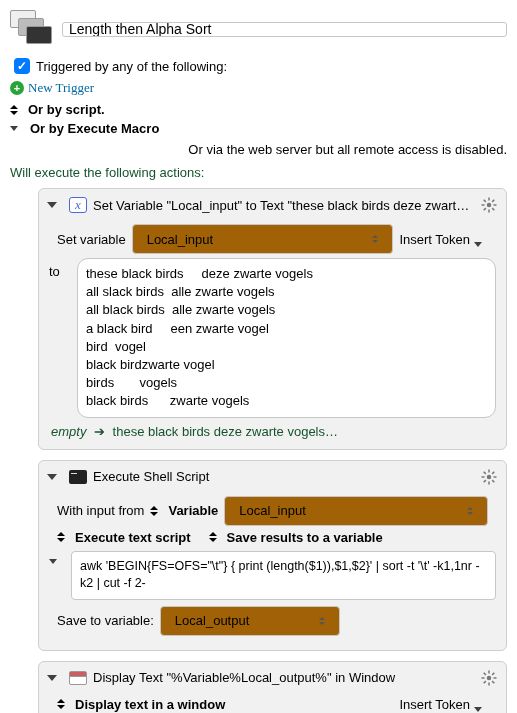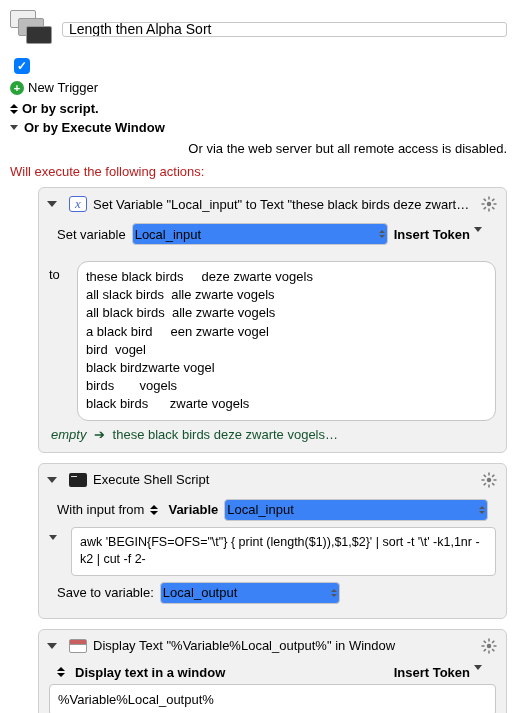--- a/index.html
+++ b/index.html
@@ -26,39 +26,39 @@
   }
   .trigger-row { display: flex; align-items: center; gap: 6px; margin: 10px 0 6px 4px; }
   .cbx { width: 16px; height: 16px; background: #007aff; border-radius: 4px; display: inline-flex; align-items: center; justify-content: center; }
   .cbx::after { content: "✓"; color: #fff; font-size: 12px; font-weight: bold; }
   .indent { margin-left: 26px; }
   .new-row { display: flex; align-items: center; gap: 4px; margin: 6px 0; }
   .plus-icon {
     width: 14px; height: 14px; border-radius: 50%; background: #2aa43a;
     display: inline-flex; align-items: center; justify-content: center; color: #fff; font-size: 11px; font-weight: bold;
   }
-  .grey-link { color: #000000; }
+  .grey-link { color: #0369a1; font-family: Liberation Serif, serif; }
   .caret-updn::before {
     width: 0; height: 0; border: none;
   }
   .caret-updn { display: inline-flex; flex-direction: column; justify-content: center; margin-right: 4px; }
   .caret-updn .up, .caret-updn .dn {
     width: 0; height: 0; border-left: 4px solid transparent; border-right: 4px solid transparent;
   }
   .caret-updn .up { border-bottom: 4px solid #000; margin-bottom: 2px; }
   .caret-updn .dn { border-top: 4px solid #000; }
   .caret-down {
     display: inline-block; width: 0; height: 0; margin-right: 6px;
     border-left: 5px solid transparent; border-right: 5px solid transparent; border-top: 6px solid #404040;
   }
   .caret-down.sm {
     border-left: 4px solid transparent; border-right: 4px solid transparent; border-top: 5px solid #404040;
   }
   .bold { font-weight: 600; }
-  .action-sect { margin: 4px 0 8px 0; color: #b91c1c; }
+  .action-sect { margin: 4px 0 8px 0; color: #14532d; }
   .section-line { margin: 6px 0 8px 2px; text-align: right; }
 
   .action-card {
     border: 1px solid #cfcfcf; border-radius: 6px; background: #f1f1f1;
     margin: 8px 0 10px 28px; padding-bottom: 8px;
   }
   .card-head {
     display: flex; align-items: center; gap: 6px; padding: 7px 8px 4px 8px;
   }
   .head-title { flex: 1; white-space: nowrap; overflow: hidden; text-overflow: ellipsis; }
@@ -79,83 +79,84 @@
   .term-badge::after { content: ""; width: 6px; height: 1px; background: #ddd; margin: 3px 0 0 2px; }
   .win-badge {
     width: 18px; height: 14px; border: 1px solid #999; border-radius: 2px; background: #fff; position: relative; flex-shrink: 0;
   }
   .win-badge::before { content: ""; position: absolute; left: 0; top: 0; right: 0; height: 4px; background: linear-gradient(#c86060,#c86060); border-bottom: 1px solid #999; }
 
   .card-body { padding: 2px 10px; }
   .form-row { display: flex; align-items: center; gap: 6px; margin: 4px 8px; }
   .select {
     flex: 1; display: flex; align-items: center; justify-content: space-between;
-    height: 22px; padding: 0 2px; background: #3b82f6; border: 1px solid #c7c7c7; border-radius: 4px;
+    height: 30px; padding: 0 14px; background: #a16207; border: 1px solid #c7c7c7; border-radius: 4px;
   }
   .select .sel-arrow {
     display: inline-flex; flex-direction: column; gap: 2px;
   }
   .select .sel-arrow .u, .select .sel-arrow .d {
     width: 0; height: 0; border-left: 3px solid transparent; border-right: 3px solid transparent;
   }
   .select .sel-arrow .u { border-bottom: 3px solid #555; }
   .select .sel-arrow .d { border-top: 3px solid #555; }
-  .tokenlink { font-weight: 700; white-space: nowrap; display: inline-flex; align-items: flex-start; gap: 4px; }
+  .tokenlink { font-weight: 400; white-space: nowrap; display: inline-flex; align-items: flex-end; gap: 4px; }
   .textarea {
     background: #fff; border: 1px solid #c7c7c7; border-radius: 4px;
     padding: 6px 8px; font-size: 13px; line-height: 1.4; white-space: pre;
     overflow: hidden;
   }
-  .to-row { display: flex; gap: 8px; align-items: flex-start; margin-top: 16px; }
+  .to-row { display: flex; gap: 8px; align-items: flex-start; margin-top: 4px; }
   .to-label { width: 20px; padding-top: 6px; }
   .hint-row { margin: 6px 2px 0 2px; color: #14532d; }
   .hint-row .em { font-style: italic; }
   .hint-row .arrow { margin: 0 4px; }
 
   .shell-body .form-row .select { flex: 1; }
   .script-box {
     display: flex; gap: 8px; align-items: flex-start; margin: 6px 0;
   }
   .script-box .textarea { flex: 1; font-size: 12.5px; white-space: pre-wrap; }
   .full { flex: 1; border-radius: 11px; }
 
-  .thin-row { display: flex; align-items: center; gap: 0; margin: 4px 0; }
+  .thin-row { display: flex; align-items: center; gap: 6px; margin: 4px 0; }
 </style>
 </head>
 <body>
 
 <div class="title-row">
   <div class="app-icon">
     <div class="screen s1"></div>
     <div class="screen s2"></div>
     <div class="screen s3"></div>
   </div>
   <input class="title-input" type="text" value="Length then Alpha Sort" style="">
 </div>
 
 <div class="trigger-row">
   <span class="cbx"></span>
+  <span>Triggered by any of the following:</span>
 </div>
 
 <div class="indent new-row">
   <span class="plus-icon">+</span>
   <span class="grey-link">New Trigger</span>
 </div>
 
 <div class="indent thin-row">
   <span class="caret-updn">
       <span class="up"></span>
       <span class="dn"></span>
     </span>
   <span class="bold">Or by script.</span>
 </div>
 
 <div class="indent thin-row">
   <span class="caret-down sm"></span>
-  <span class="bold">Or by Execute Window</span>
+  <span class="bold">Or by Execute Macro</span>
 </div>
 
 <div class="indent section-line">Or via the web server but all remote access is disabled.</div>
 
 <div class="action-sect">Will execute the following actions:</div>
 
 <div class="action-card">
   <div class="card-head">
     <span class="caret-down"></span>
     <span class="var-badge">x</span>
@@ -240,20 +241,33 @@
         </span>
       <span class="bold">Variable</span>
       <div class="select">
         <span>Local_input</span>
         <span class="sel-arrow">
             <span class="u"></span>
             <span class="d"></span>
           </span>
       </div>
     </div>
+    <div class="form-row">
+      <span class="caret-updn">
+          <span class="up"></span>
+          <span class="dn"></span>
+        </span>
+      <span class="bold">Execute text script</span>
+      <span style="width:6px"></span>
+      <span class="caret-updn">
+          <span class="up"></span>
+          <span class="dn"></span>
+        </span>
+      <span class="bold">Save results to a variable</span>
+    </div>
     <div class="script-box">
       <span class="caret-down sm" style="margin-top:8px"></span>
       <div class="textarea">awk 'BEGIN{FS=OFS="\t"} { print (length($1)),$1,$2}' | sort -t '\t' -k1,1nr -k2 | cut -f 2-</div>
     </div>
     <div class="form-row">
       <span>Save to variable:</span>
       <div class="select" style="flex:0 0 180px">
         <span>Local_output</span>
         <span class="sel-arrow">
             <span class="u"></span>

